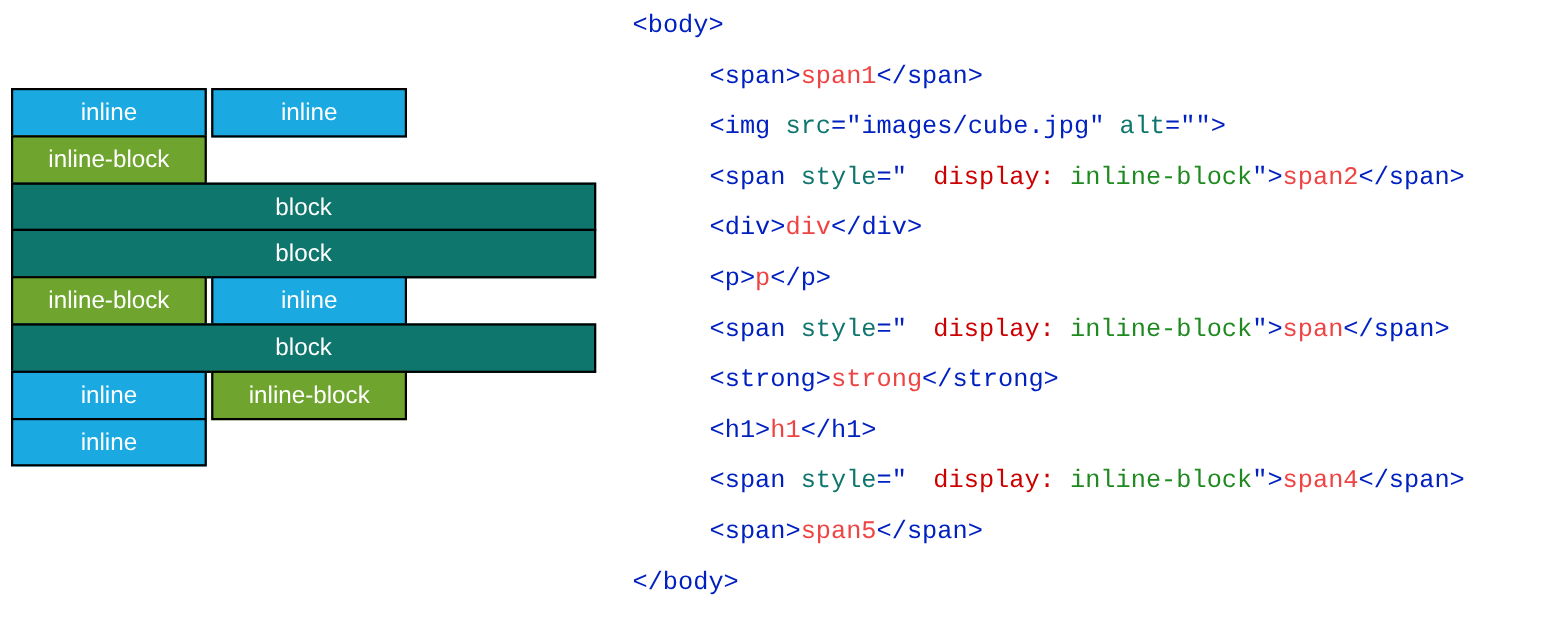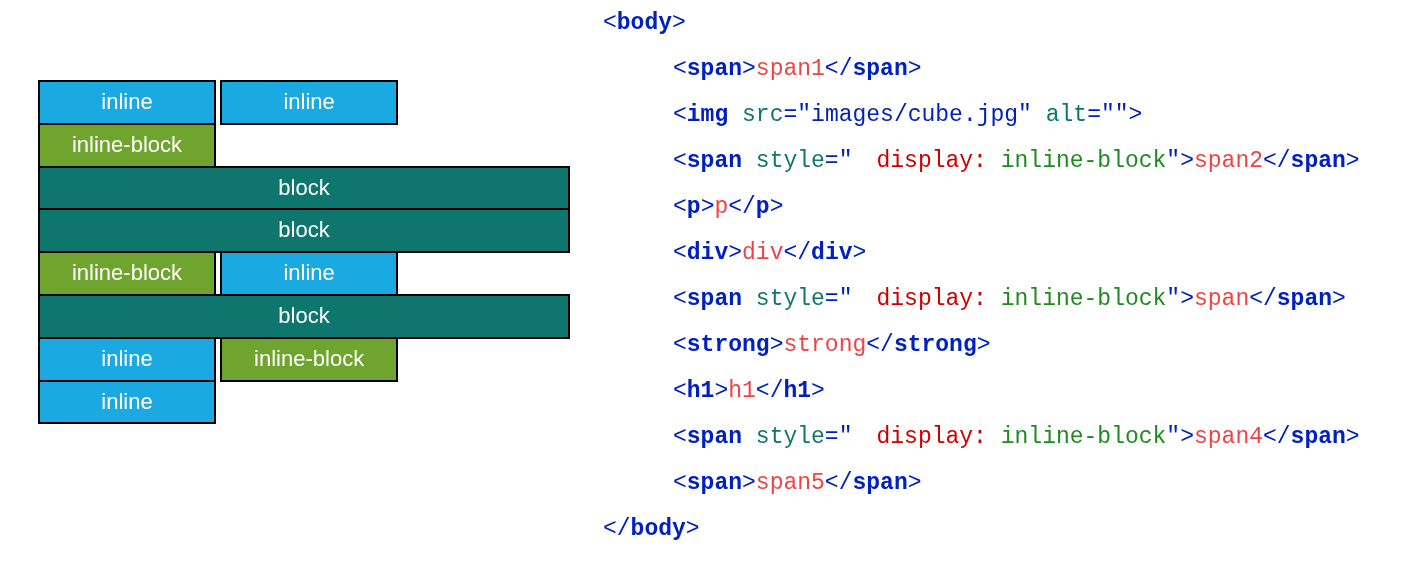--- a/index.html
+++ b/index.html
@@ -12,21 +12,20 @@
     font-family: "Segoe UI", Arial, sans-serif;
     width: 1403px;
   }
   .container {
     display: flex;
     align-items: flex-start;
   }
   .left {
     width: 555px;
     padding: 80px 10px 0 10px;
-    margin-left: 28px;
   }
   .right {
     flex: 1;
     padding: 0 10px 0 20px;
     font-family: Consolas, "Courier New", monospace;
     font-size: 23px;
     line-height: 2.0;
     color: #333;
   }
 
@@ -60,21 +59,21 @@
   .block-c {
     background: #0f766e;
     width: 532px;
   }
 
   
   .indent1 {
     padding-left: 70px;
   }
   .ang  { color: #0020c0; }
-  .tag  { color: #0020c0; font-weight: bold; }
+  .tag  { color: #0020c0; font-weight: normal; }
   .attr { color: #0f766e; }
   .val  { color: #0020c0; }
   .css-prop { color: #cc0000; margin-left: 24px; }
   .css-val  { color: #1f8a1f; }
   .txt  { color: #ef4444; }
 </style>
 </head>
 <body>
 
 <div class="container">
@@ -119,25 +118,25 @@
 
     <div class="indent1">
       <span class="ang">&lt;</span><span class="tag">img</span><span> </span><span class="attr">src</span><span class="ang">=</span><span class="val">"images/cube.jpg"</span><span> </span><span class="attr">alt</span><span class="ang">=</span><span class="val">""</span><span class="ang">&gt;</span>
     </div>
 
     <div class="indent1">
       <span class="ang">&lt;</span><span class="tag">span</span><span> </span><span class="attr">style</span><span class="ang">=</span><span class="val">"</span><span class="css-prop">display:</span><span> </span><span class="css-val">inline-block</span><span class="val">"</span><span class="ang">&gt;</span><span class="txt">span2</span><span class="ang">&lt;/</span><span class="tag">span</span><span class="ang">&gt;</span>
     </div>
 
     <div class="indent1">
-      <span class="ang">&lt;</span><span class="tag">p</span><span class="ang">&gt;</span><span class="txt">p</span><span class="ang">&lt;/</span><span class="tag">p</span><span class="ang">&gt;</span>
+      <span class="ang">&lt;</span><span class="tag">div</span><span class="ang">&gt;</span><span class="txt">div</span><span class="ang">&lt;/</span><span class="tag">div</span><span class="ang">&gt;</span>
     </div>
 
     <div class="indent1">
-      <span class="ang">&lt;</span><span class="tag">div</span><span class="ang">&gt;</span><span class="txt">div</span><span class="ang">&lt;/</span><span class="tag">div</span><span class="ang">&gt;</span>
+      <span class="ang">&lt;</span><span class="tag">p</span><span class="ang">&gt;</span><span class="txt">p</span><span class="ang">&lt;/</span><span class="tag">p</span><span class="ang">&gt;</span>
     </div>
 
     <div class="indent1">
       <span class="ang">&lt;</span><span class="tag">span</span><span> </span><span class="attr">style</span><span class="ang">=</span><span class="val">"</span><span class="css-prop">display:</span><span> </span><span class="css-val">inline-block</span><span class="val">"</span><span class="ang">&gt;</span><span class="txt">span</span><span class="ang">&lt;/</span><span class="tag">span</span><span class="ang">&gt;</span>
     </div>
 
     <div class="indent1">
       <span class="ang">&lt;</span><span class="tag">strong</span><span class="ang">&gt;</span><span class="txt">strong</span><span class="ang">&lt;/</span><span class="tag">strong</span><span class="ang">&gt;</span>
     </div>
 

